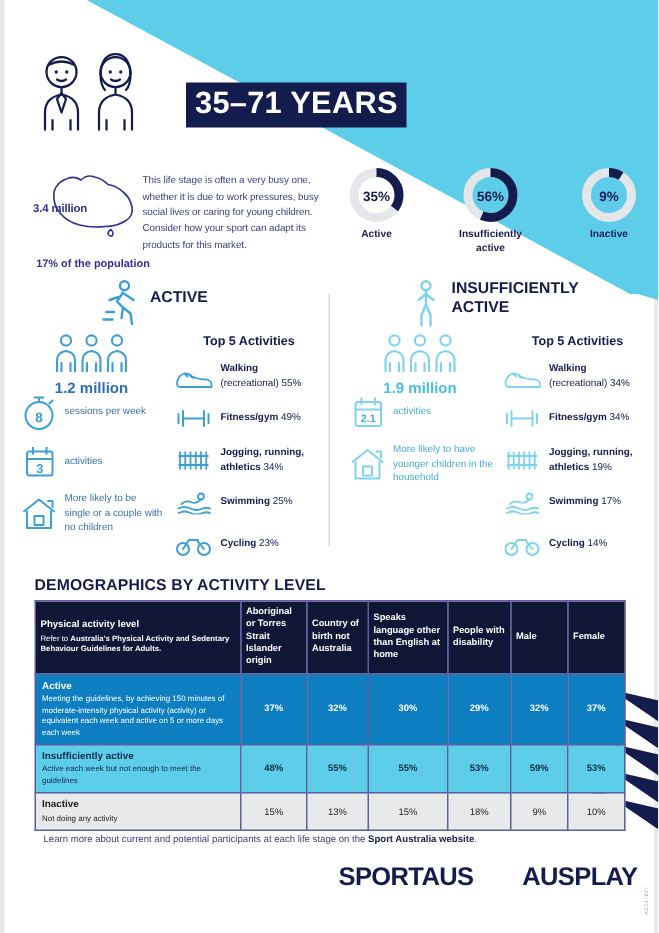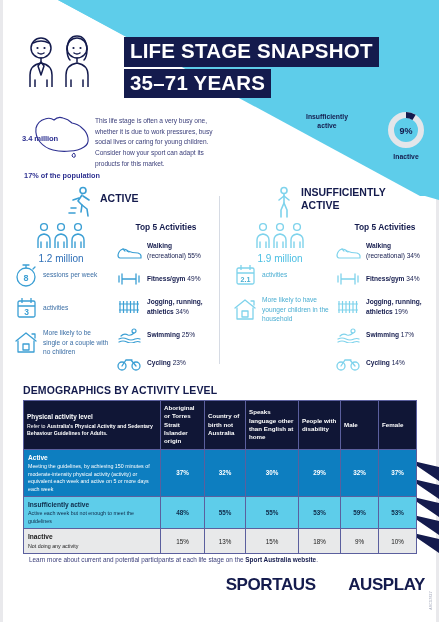--- a/index.html
+++ b/index.html
@@ -83,21 +83,21 @@
   }
   .col-right .col-head .hicon { left:48px; }
   .col-right .col-head .htitle { left:78px; top:0px; }
 
   .stats { position:absolute; left:8px; top:36px; width:98px; }
   .tops  { position:absolute; left:110px; top:36px; width:104px; }
 
   .tops-title { font-size:8.4px; font-weight:bold; color:#141b4d; text-align:center; margin-bottom:8px; }
 
   .group-people { position:relative; height:40px; text-align:center; }
-  .group-num { font-size:10px; font-weight:normal; color:#2e6fb7; margin-top:1px; }
+  .group-num { font-size:10px; font-weight:bold; color:#2e6fb7; margin-top:1px; }
   .col-right .group-num { color:#4bbfe3; }
 
   .statrow { display:flex; align-items:center; margin-bottom:7px; min-height:26px; }
   .statrow .sicon { width:28px; flex:0 0 28px; display:flex; align-items:center; justify-content:center; }
   .statrow .stext { font-size:6.6px; color:#3b6ea5; line-height:1.45; padding-left:3px; }
   .col-right .statrow .stext { color:#4aaed2; }
 
   .actrow { display:flex; align-items:center; margin-bottom:6px; min-height:22px; }
   .actrow .aicon { width:30px; flex:0 0 30px; display:flex; align-items:center; justify-content:center; }
   .actrow .atext { font-size:6.6px; color:#141b4d; line-height:1.45; padding-left:3px; }
@@ -190,41 +190,58 @@
       <circle cx="51.5" cy="13" r="1.1" fill="#141b4d" stroke="none"></circle>
       <circle cx="58.5" cy="13" r="1.1" fill="#141b4d" stroke="none"></circle>
       <path d="M52 18 q3 2 6 0"></path>
       <path d="M55 23 v4"></path>
       <path d="M44 52 v-12 q0-10 11-12 q11 2 11 12 v12"></path>
       <path d="M49 45 v7 M61 45 v7"></path>
     </g>
   </svg>
 
   <div class="title-wrap">
-    <div class="title-line">LIFE STAGE SNAPSHOT</div><br>
+    <br>
     <div class="title-line">35–71 YEARS</div>
   </div>
 
   <div class="map-block">
     <div style="position:relative;height:48px;">
       <svg class="map-svg" width="80" height="48" viewBox="0 0 80 48">
         <path d="M14 18 q2-7 9-9 q5-2 9 1 q4-4 9-2 q5 1 9 5 q6 1 10 5 q5 4 6 10 q1 6 -4 9 q-6 4 -14 4 q-9 1 -17 -1 q-8 -2 -13 -8 q-5 -6 -4 -14 z" fill="none" stroke="#2e3191" stroke-width="1.1"></path>
         <path d="M52 43 q2 2 1 4 q-2 1 -3 -1 q0 -2 2 -3 z" fill="none" stroke="#2e3191" stroke-width="1"></path>
       </svg>
       <div class="map-num">3.4 million</div>
     </div>
     <div class="map-cap">17% of the population</div>
   </div>
 
   <div class="intro-text">This life stage is often a very busy one, whether it is due to work pressures, busy social lives or caring for young children. Consider how your sport can adapt its products for this market.</div>
 
   <div class="donuts">
 
+    <div class="donut" style="left:0;">
+      <div style="position:relative;height:40px;">
+        <svg width="40" height="40" viewBox="0 0 40 40">
+          <circle cx="20" cy="20" r="15" fill="none" stroke="#e4e6ea" stroke-width="6"></circle>
+          <circle cx="20" cy="20" r="15" fill="none" stroke="#141b4d" stroke-width="6" stroke-dasharray="33 61.2" stroke-dashoffset="0" transform="rotate(-90 20 20)"></circle>
+        </svg>
+        <div class="donut-val">35%</div>
+      </div>
+      <div class="donut-lab">Active</div>
+    </div>
 
     <div class="donut" style="left:76px;">
+      <div style="position:relative;height:40px;">
+        <svg width="40" height="40" viewBox="0 0 40 40">
+          <circle cx="20" cy="20" r="15" fill="none" stroke="#e4e6ea" stroke-width="6"></circle>
+          <circle cx="20" cy="20" r="15" fill="none" stroke="#141b4d" stroke-width="6" stroke-dasharray="52.8 41.4" stroke-dashoffset="0" transform="rotate(-90 20 20)"></circle>
+        </svg>
+        <div class="donut-val">56%</div>
+      </div>
       <div class="donut-lab">Insufficiently active</div>
     </div>
 
     <div class="donut" style="left:155px;">
       <div style="position:relative;height:40px;">
         <svg width="40" height="40" viewBox="0 0 40 40">
           <circle cx="20" cy="20" r="15" fill="none" stroke="#e4e6ea" stroke-width="6"></circle>
           <circle cx="20" cy="20" r="15" fill="none" stroke="#141b4d" stroke-width="6" stroke-dasharray="8.5 85.7" stroke-dashoffset="0" transform="rotate(-90 20 20)"></circle>
         </svg>
         <div class="donut-val">9%</div>

